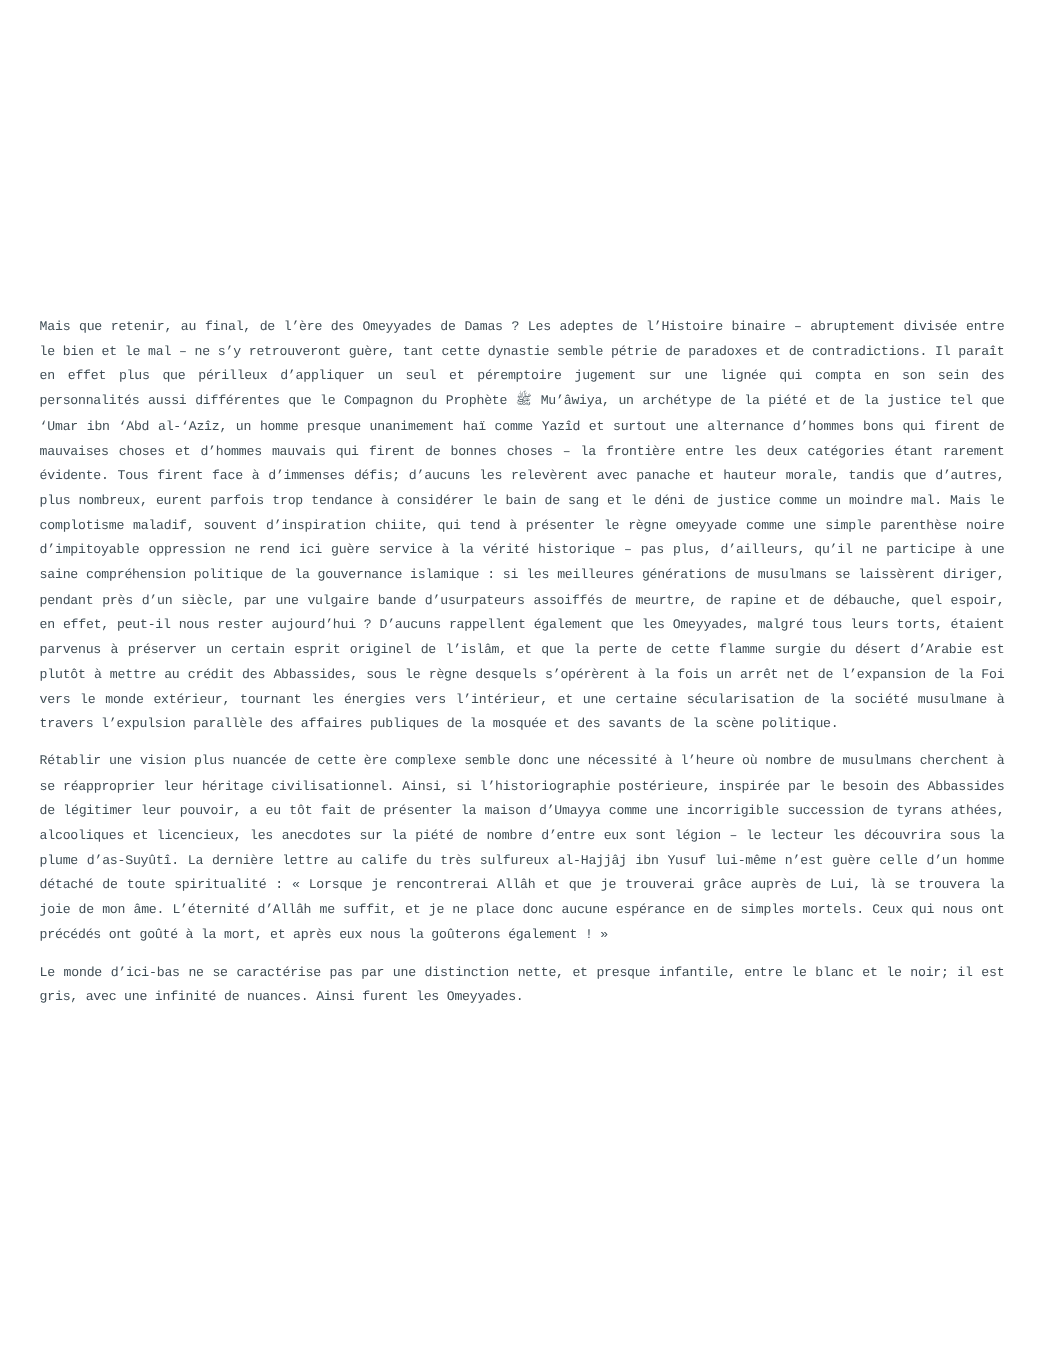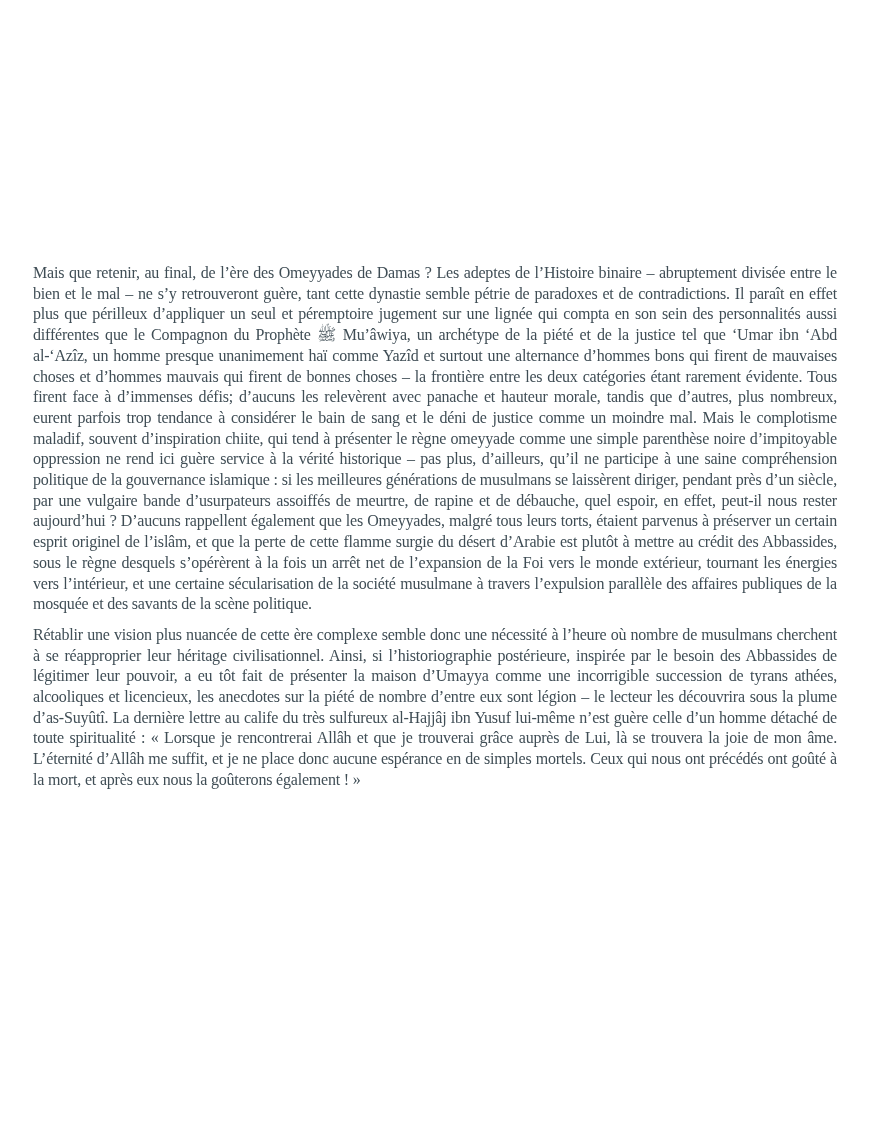--- a/index.html
+++ b/index.html
@@ -18,32 +18,33 @@
     overflow: hidden;
   }
   .article {
     position: absolute;
     top: 263px;
     left: 33px;
     width: 804px;
   }
   .para {
     margin: 0 0 10px 0;
-    font-family: Liberation Serif, serif;
-    font-size: 16px;
+    font-family: Liberation Mono, monospace;
+    font-size: 11px;
     line-height: 20.7px;
     letter-spacing: -0.2px;
     color: #3f4d55;
     text-align: justify;
   }
   .para:last-child {
     margin-bottom: 0;
   }
 </style>
 </head>
 <body>
 
 <main class="page">
   <article class="article">
     <p class="para">Mais que retenir, au final, de l’ère des Omeyyades de Damas ? Les adeptes de l’Histoire binaire – abruptement divisée entre le bien et le mal – ne s’y retrouveront guère, tant cette dynastie semble pétrie de paradoxes et de contradictions. Il paraît en effet plus que périlleux d’appliquer un seul et péremptoire jugement sur une lignée qui compta en son sein des personnalités aussi différentes que le Compagnon du Prophète ﷺ Mu’âwiya, un archétype de la piété et de la justice tel que ‘Umar ibn ‘Abd al-‘Azîz, un homme presque unanimement haï comme Yazîd et surtout une alternance d’hommes bons qui firent de mauvaises choses et d’hommes mauvais qui firent de bonnes choses – la frontière entre les deux catégories étant rarement évidente. Tous firent face à d’immenses défis; d’aucuns les relevèrent avec panache et hauteur morale, tandis que d’autres, plus nombreux, eurent parfois trop tendance à considérer le bain de sang et le déni de justice comme un moindre mal. Mais le complotisme maladif, souvent d’inspiration chiite, qui tend à présenter le règne omeyyade comme une simple parenthèse noire d’impitoyable oppression ne rend ici guère service à la vérité historique – pas plus, d’ailleurs, qu’il ne participe à une saine compréhension politique de la gouvernance islamique : si les meilleures générations de musulmans se laissèrent diriger, pendant près d’un siècle, par une vulgaire bande d’usurpateurs assoiffés de meurtre, de rapine et de débauche, quel espoir, en effet, peut-il nous rester aujourd’hui ? D’aucuns rappellent également que les Omeyyades, malgré tous leurs torts, étaient parvenus à préserver un certain esprit originel de l’islâm, et que la perte de cette flamme surgie du désert d’Arabie est plutôt à mettre au crédit des Abbassides, sous le règne desquels s’opérèrent à la fois un arrêt net de l’expansion de la Foi vers le monde extérieur, tournant les énergies vers l’intérieur, et une certaine sécularisation de la société musulmane à travers l’expulsion parallèle des affaires publiques de la mosquée et des savants de la scène politique.</p>
     <p class="para">Rétablir une vision plus nuancée de cette ère complexe semble donc une nécessité à l’heure où nombre de musulmans cherchent à se réapproprier leur héritage civilisationnel. Ainsi, si l’historiographie postérieure, inspirée par le besoin des Abbassides de légitimer leur pouvoir, a eu tôt fait de présenter la maison d’Umayya comme une incorrigible succession de tyrans athées, alcooliques et licencieux, les anecdotes sur la piété de nombre d’entre eux sont légion – le lecteur les découvrira sous la plume d’as-Suyûtî. La dernière lettre au calife du très sulfureux al-Hajjâj ibn Yusuf lui-même n’est guère celle d’un homme détaché de toute spiritualité : « Lorsque je rencontrerai Allâh et que je trouverai grâce auprès de Lui, là se trouvera la joie de mon âme. L’éternité d’Allâh me suffit, et je ne place donc aucune espérance en de simples mortels. Ceux qui nous ont précédés ont goûté à la mort, et après eux nous la goûterons également ! »</p>
+    <p class="para">Le monde d’ici-bas ne se caractérise pas par une distinction nette, et presque infantile, entre le blanc et le noir; il est gris, avec une infinité de nuances. Ainsi furent les Omeyyades.</p>
   </article>
 </main>
 
 </body></html>

